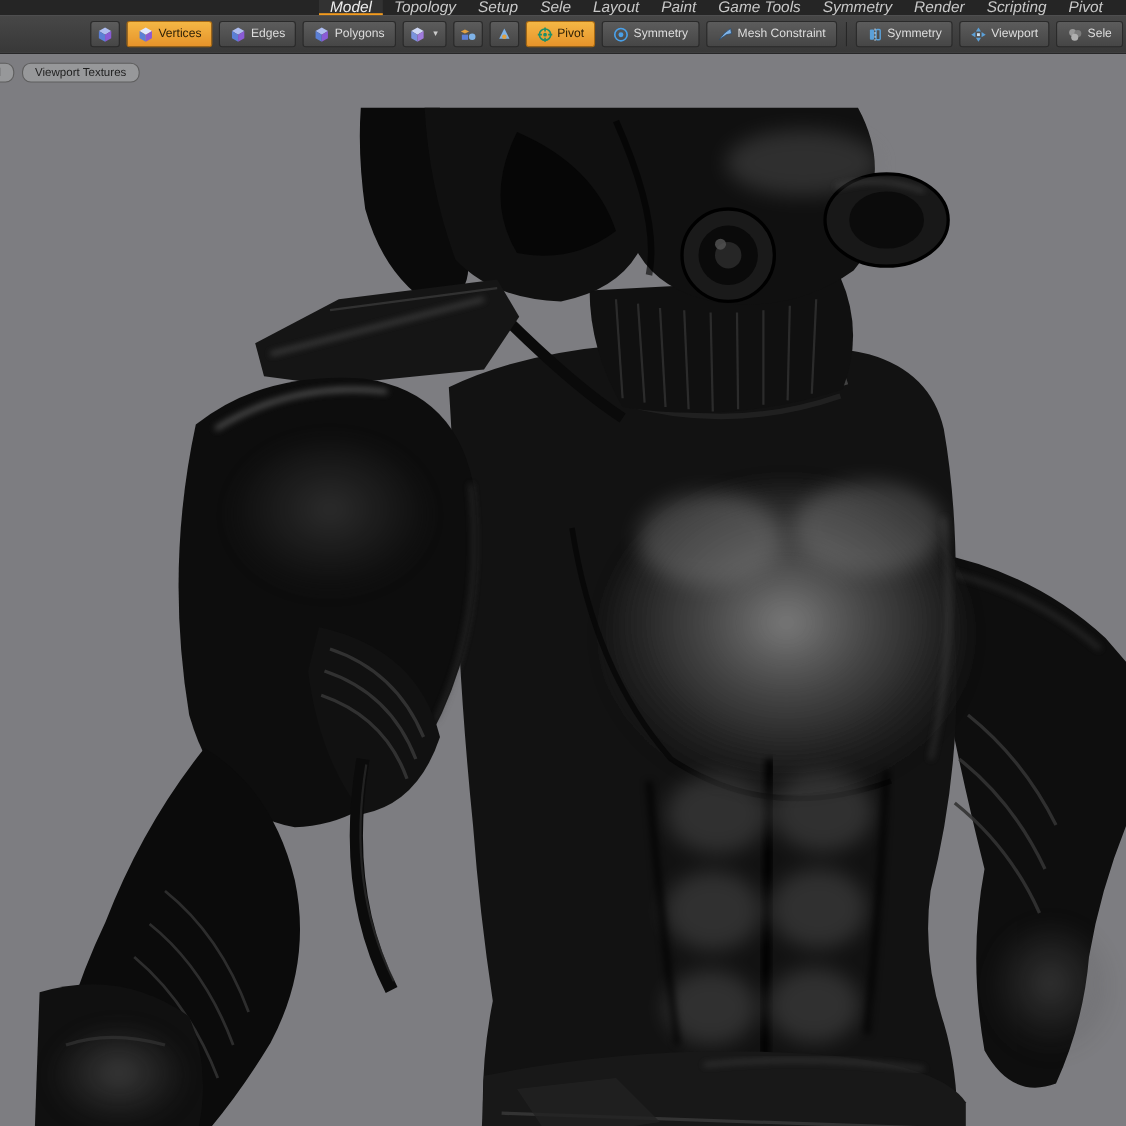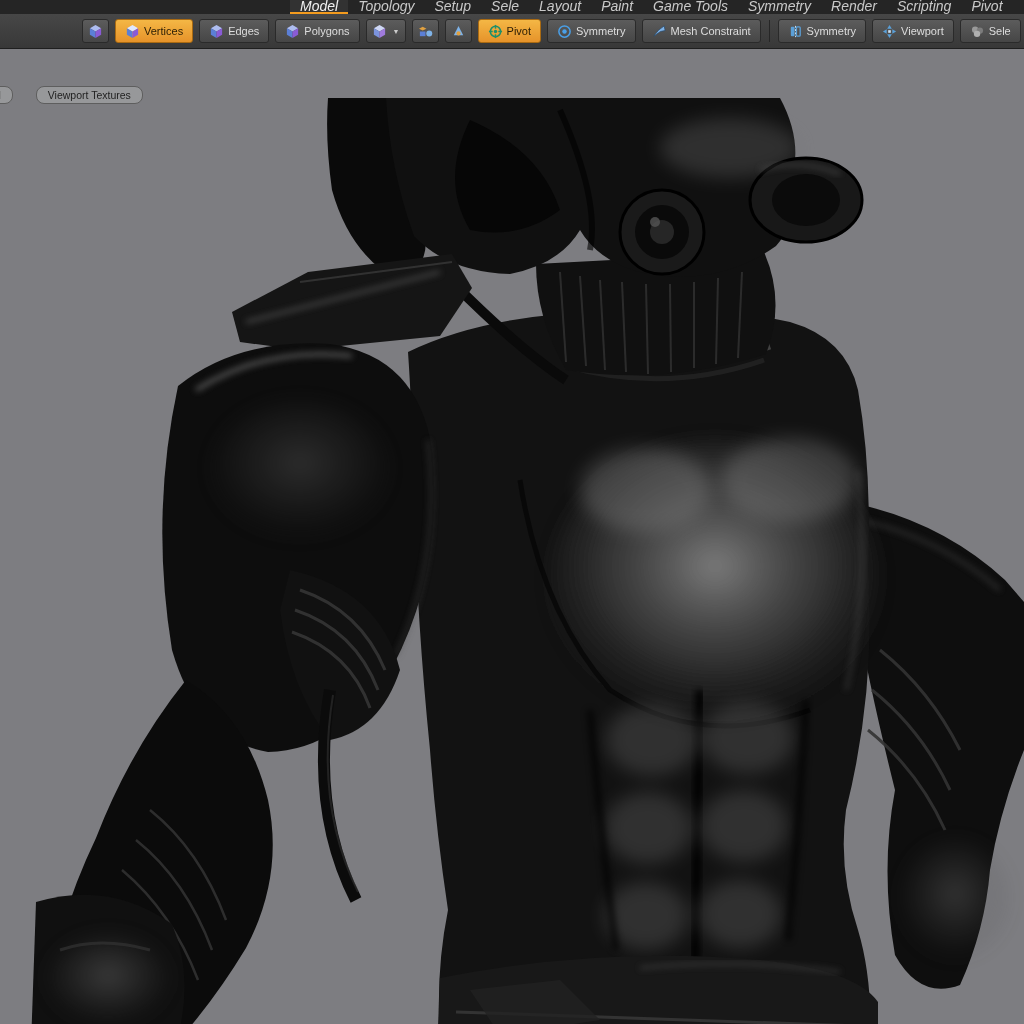--- a/index.html
+++ b/index.html
@@ -38,21 +38,21 @@
   .tbtn.orange{
     background:linear-gradient(#f4b745,#e6932a);
     border-color:#a96a12;color:#2a1d05;
   }
   .tbtn .dd{font-size:7px;color:#ccc;margin-left:2px;}
   .sep{width:1px;height:22px;background:#262626;margin:0 2px;}
   .icn{width:15px;height:15px;display:block;flex:none;}
   
   .viewport{position:absolute;top:50px;left:0;right:0;bottom:0;background:#7d7d81;z-index:1;}
   .model-svg{position:absolute;inset:0;width:1024px;height:1024px;z-index:1;}
-  .vp-tabs{position:absolute;top:57px;left:0;display:flex;gap:23px;z-index:4;margin-top:29px;}
+  .vp-tabs{position:absolute;top:57px;left:0;display:flex;gap:7px;z-index:4;}
   .vp-tab{
     background:#97989a;border:1px solid #5e5e5e;border-radius:8px;
     padding:2px 11px;font-size:10.5px;color:#1f1f1f;white-space:nowrap;cursor:default;
   }
   .vp-tab.clipped{margin-left:-34px;}
 </style>
 </head>
 <body>
 
 <div class="viewport">

